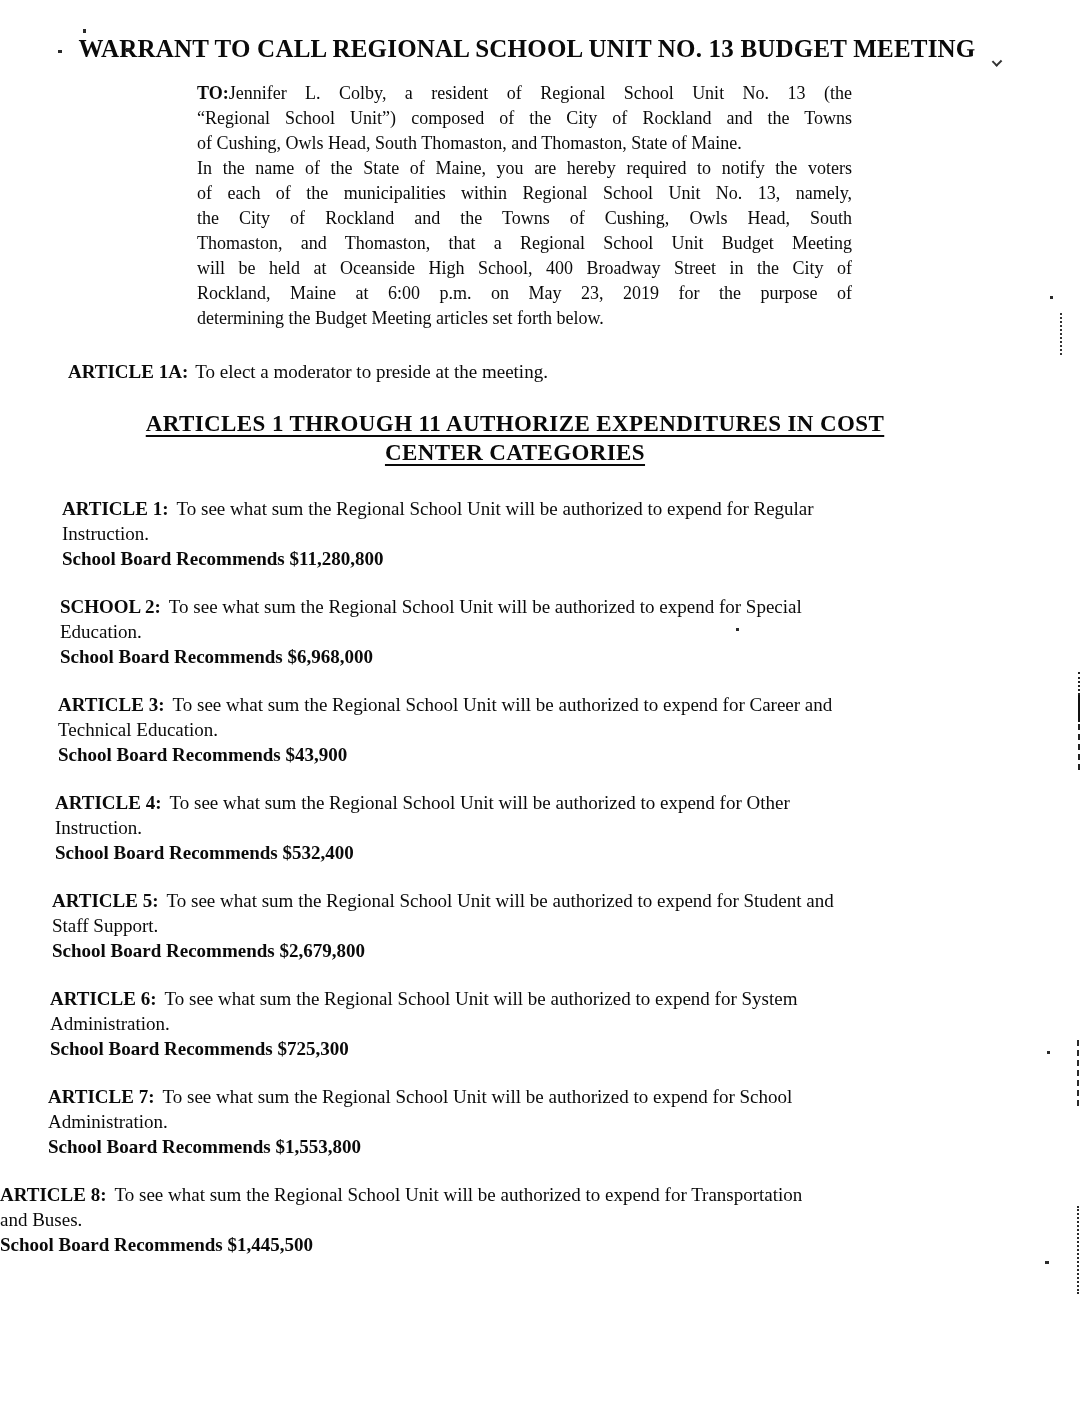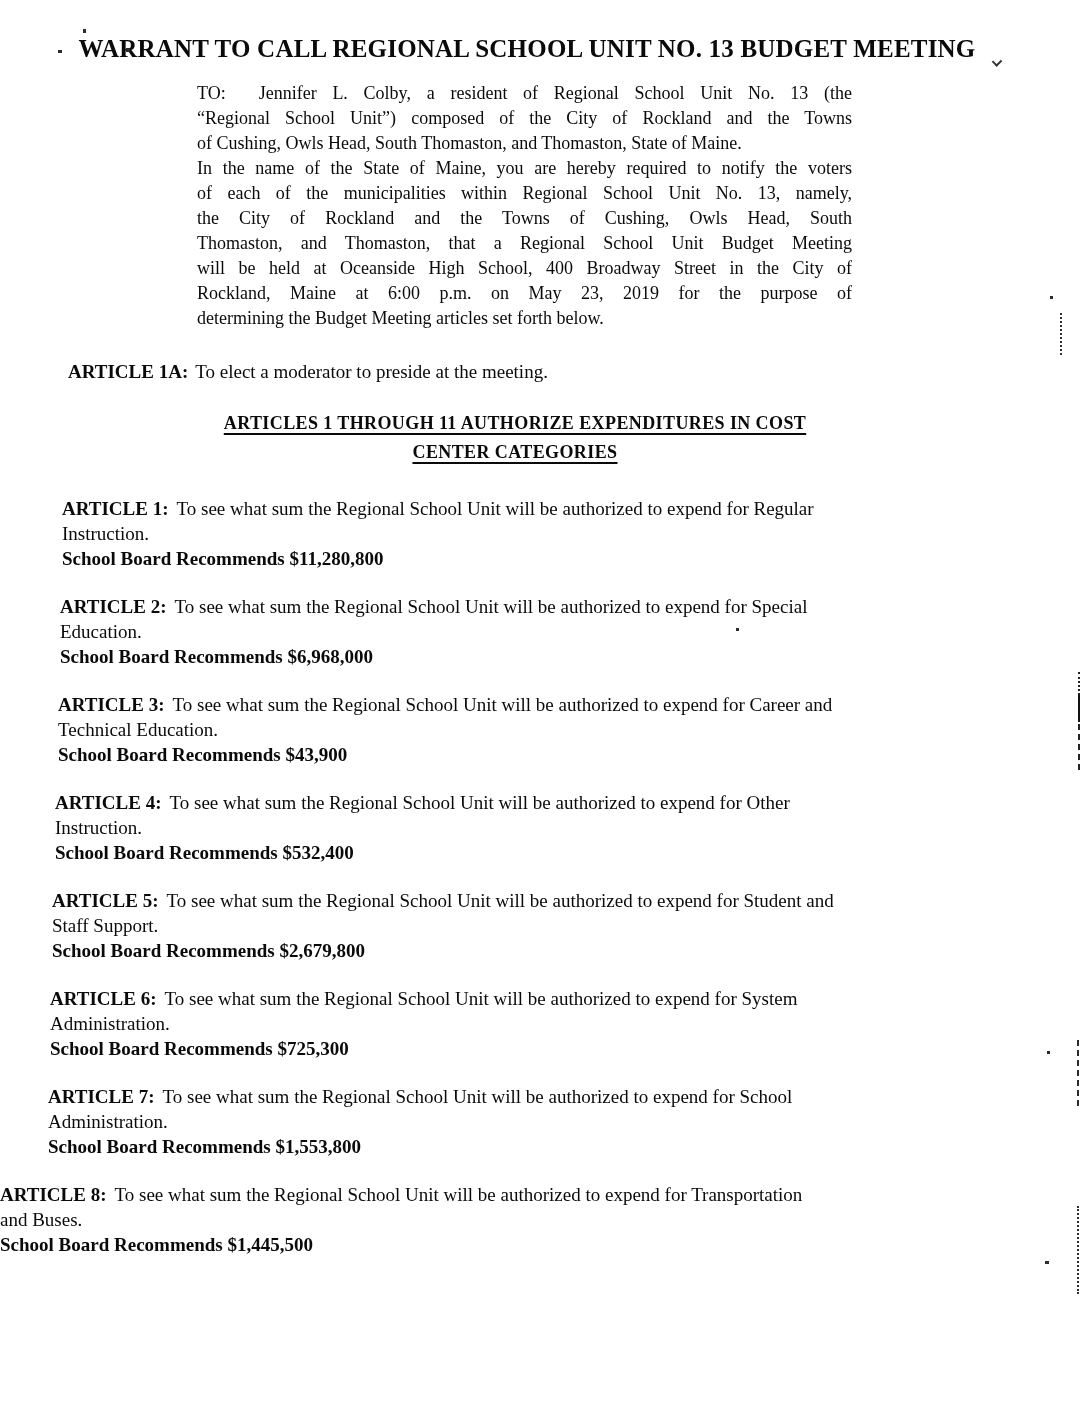--- a/index.html
+++ b/index.html
@@ -39,39 +39,38 @@
   }
   .to-block { margin-top: 17px; }
   .notice-block { }
   .line { white-space: nowrap; }
   .jline {
     white-space: nowrap;
     text-align: justify;
     text-align-last: justify;
   }
   .to-label {
-    font-weight: normal;
-    margin-right: 33px;
+    font-weight: bold;
   }
 
   
   .article-1a {
     margin-top: 28px;
     margin-left: 68px;
     white-space: nowrap;
   }
   .article-1a .lbl { margin-right: 7px; }
 
   
   .section-heading {
     margin-top: 25px;
     width: 1030px;
     text-align: center;
     font-weight: bold;
-    font-size: 18px;
+    font-size: 23px;
     line-height: 29px;
     letter-spacing: 0.4px;
   }
   .section-heading .uline {
     text-decoration: underline;
     text-decoration-thickness: 2px;
     text-underline-offset: 4px;
   }
 
   
@@ -153,21 +152,21 @@
 
   <div class="articles">
 
     <div class="article" style="margin-left:62px">
       <div class="line"><span class="b lbl">ARTICLE 1:</span><span>To see what sum the Regional School Unit will be authorized to expend for Regular</span></div>
       <div class="line">Instruction.</div>
       <div class="line b">School Board Recommends $11,280,800</div>
     </div>
 
     <div class="article" style="margin-left:60px">
-      <div class="line"><span class="b lbl">ARTICLE 2:</span><span>To see what sum the Regional School Unit will be authorized to expend for Special</span></div>
+      <div class="line"><span class="b lbl">SCHOOL 2:</span><span>To see what sum the Regional School Unit will be authorized to expend for Special</span></div>
       <div class="line">Education.</div>
       <div class="line b">School Board Recommends $6,968,000</div>
     </div>
 
     <div class="article" style="margin-left:58px">
       <div class="line"><span class="b lbl">ARTICLE 3:</span><span>To see what sum the Regional School Unit will be authorized to expend for Career and</span></div>
       <div class="line">Technical Education.</div>
       <div class="line b">School Board Recommends $43,900</div>
     </div>
 

